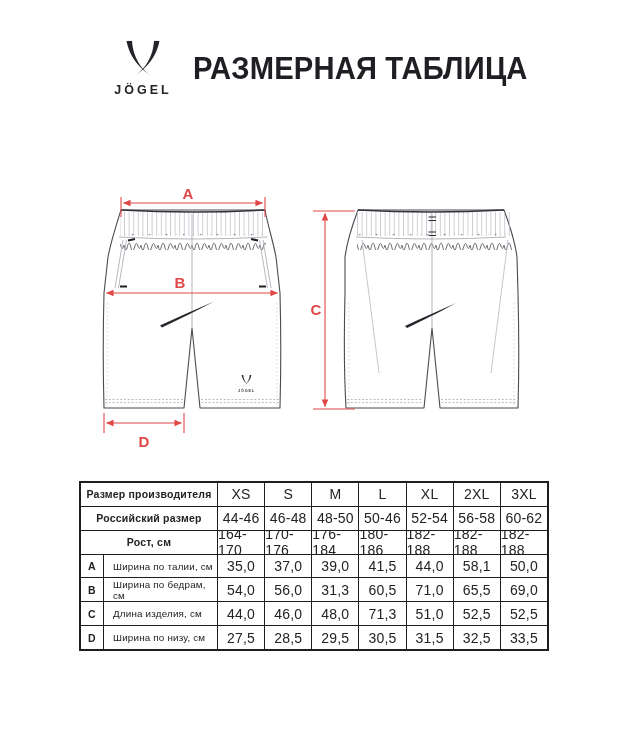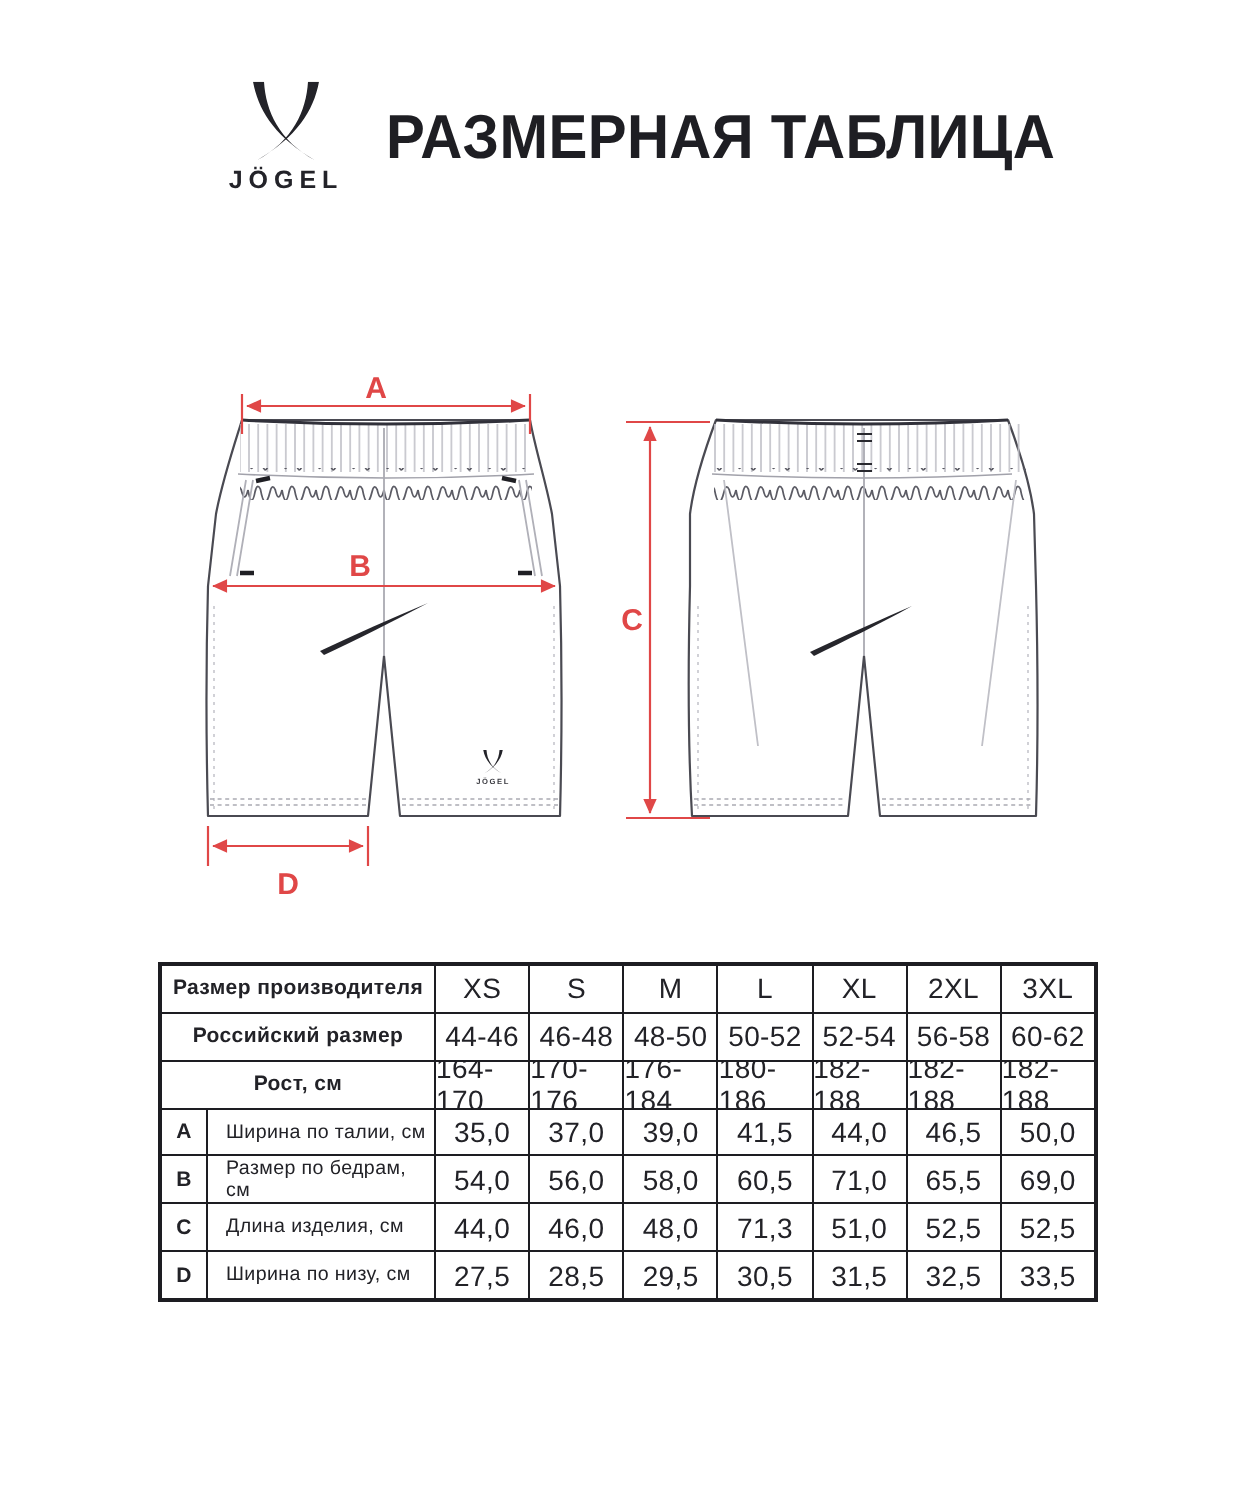--- a/index.html
+++ b/index.html
@@ -145,21 +145,21 @@
         <div class="cell val">L</div>
         <div class="cell val">XL</div>
         <div class="cell val">2XL</div>
         <div class="cell val">3XL</div>
       </div>
       <div class="st-row">
         <div class="cell span-label">Российский размер</div>
         <div class="cell val">44-46</div>
         <div class="cell val">46-48</div>
         <div class="cell val">48-50</div>
-        <div class="cell val">50-52</div>
+        <div class="cell val">50-46</div>
         <div class="cell val">52-54</div>
         <div class="cell val">56-58</div>
         <div class="cell val">60-62</div>
       </div>
       <div class="st-row">
         <div class="cell span-label">Рост, см</div>
         <div class="cell val">164-170</div>
         <div class="cell val">170-176</div>
         <div class="cell val">176-184</div>
         <div class="cell val">180-186</div>
@@ -168,29 +168,29 @@
         <div class="cell val">182-188</div>
       </div>
       <div class="st-row">
         <div class="cell letter">A</div>
         <div class="cell dim-label">Ширина по талии, см</div>
         <div class="cell val">35,0</div>
         <div class="cell val">37,0</div>
         <div class="cell val">39,0</div>
         <div class="cell val">41,5</div>
         <div class="cell val">44,0</div>
-        <div class="cell val">46,5</div>
+        <div class="cell val">58,1</div>
         <div class="cell val">50,0</div>
       </div>
       <div class="st-row">
         <div class="cell letter">B</div>
-        <div class="cell dim-label">Размер по бедрам, см</div>
+        <div class="cell dim-label">Ширина по бедрам, см</div>
         <div class="cell val">54,0</div>
         <div class="cell val">56,0</div>
-        <div class="cell val">58,0</div>
+        <div class="cell val">31,3</div>
         <div class="cell val">60,5</div>
         <div class="cell val">71,0</div>
         <div class="cell val">65,5</div>
         <div class="cell val">69,0</div>
       </div>
       <div class="st-row">
         <div class="cell letter">C</div>
         <div class="cell dim-label">Длина изделия, см</div>
         <div class="cell val">44,0</div>
         <div class="cell val">46,0</div>

